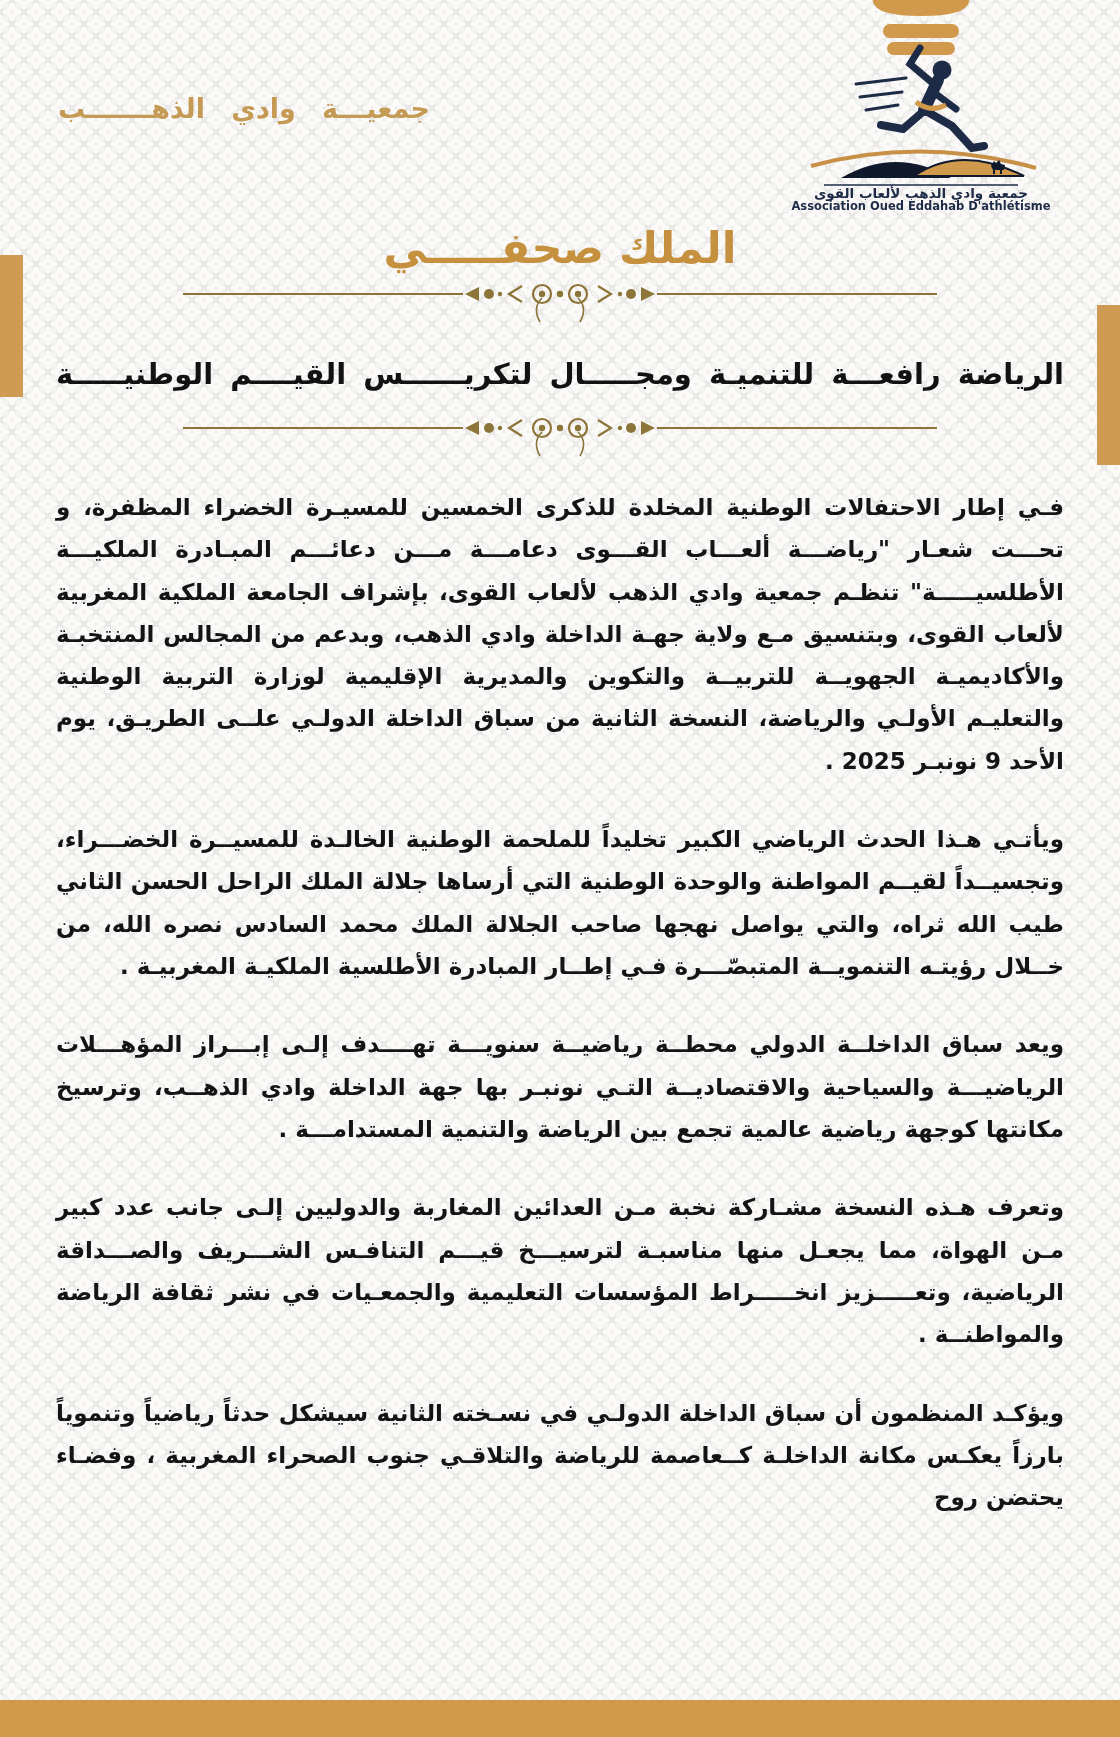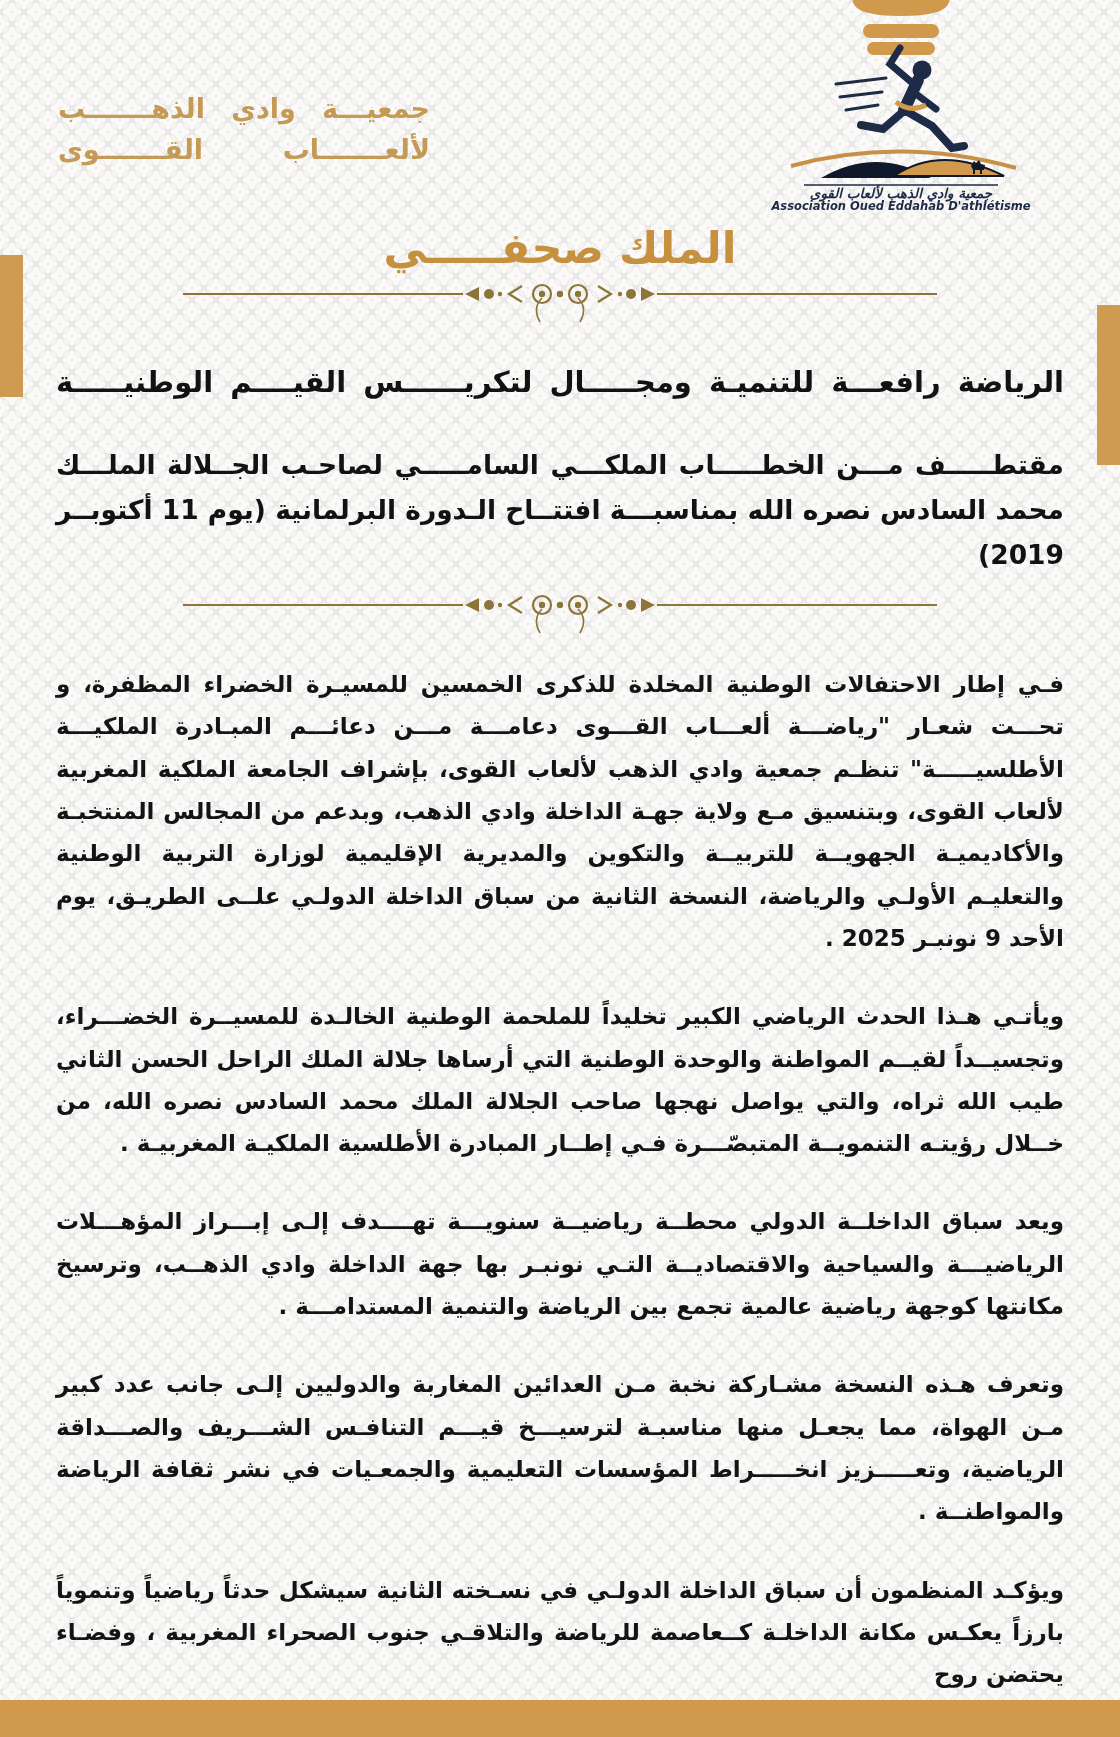--- a/index.html
+++ b/index.html
@@ -26,53 +26,52 @@
   .bar-left{left:0;top:255px;width:23px;height:142px;}
   .bar-right{right:0;top:305px;width:23px;height:160px;}
   .bar-bottom{left:0;bottom:0;width:100%;height:37px;background:#D0994C;}
 
   .header{position:relative;height:214px;}
   .org-name{
     position:absolute;left:58px;top:88px;width:372px;
     color:#C49A55;font-weight:bold;font-size:27px;line-height:41px;
   }
   .org-name .line{text-align:justify;text-align-last:justify;}
-  .logo{position:absolute;right:84px;top:0;width:270px;height:212px;font-style:italic;}
+  .logo{position:absolute;right:64px;top:0;width:270px;height:212px;}
   .logo svg{display:block;width:270px;height:212px;overflow:hidden;}
 
   .content{padding:0 56px;}
   .press-title{
     text-align:center;color:#C6913F;font-weight:bold;
     font-size:43px;line-height:52px;margin:8px 0 2px;
   }
   .divider{display:block;margin:6px auto 0;width:770px;height:46px;}
   .divider.second{margin-top:14px;}
 
-  .headline{margin-top:32px;font-weight:bold;font-size:29px;line-height:1.72;color:#121212;}
+  .headline{margin-top:24px;font-weight:bold;font-size:29px;line-height:1.72;color:#121212;}
   .headline .l1{text-align:justify;text-align-last:justify;}
   .headline .l2{text-align:right;}
   .subheadline{margin-top:34px;font-weight:bold;font-size:26.5px;line-height:1.7;color:#121212;}
   .subheadline .l1,.subheadline .l2{text-align:justify;text-align-last:justify;}
 
   .body-text{margin-top:26px;font-weight:bold;font-size:23px;line-height:1.84;}
   .body-text p{margin:16px 0 36px;text-align:justify;}
 </style>
 </head>
 <body>
 
 <div class="page">
 
   <div class="accent bar-left"></div>
   <div class="accent bar-right"></div>
   <div class="accent bar-bottom"></div>
 
   <div class="header">
     <div class="org-name">
       <div class="line">جمعيـــة وادي الذهـــــــب</div>
-      <div class="line">لألعـــــــاب القـــــــوى</div>
     </div>
 
     <div class="logo">
       <svg viewBox="0 0 270 212">
         <g fill="#D1994C">
           <path d="M80,-30 L190,-30 L183,2 Q180,16 135,16 Q90,16 87,2 Z"></path>
           <rect x="97" y="24" width="76" height="14" rx="7"></rect>
           <rect x="101" y="42" width="68" height="13" rx="6.5"></rect>
         </g>
         <g stroke="#1D2B47" fill="none" stroke-linecap="round">
@@ -125,24 +124,20 @@
         <circle cx="445" cy="14" r="2.2"></circle>
         <circle cx="456" cy="14" r="5"></circle>
         <polygon points="466,7 466,21 480,14"></polygon>
       </g>
     </svg>
 
     <div class="headline">
       <div class="l1">الرياضة رافعـــة للتنميـة ومجـــــال لتكريــــــس القيــــم الوطنيـــــة</div>
     </div>
 
-    <div class="subheadline">
-      <div class="l1">مقتطـــــف مـــن الخطـــــاب الملكـــي السامـــــي لصاحـب الجــلالة الملـــك</div>
-      <div class="l2">محمد السادس نصره الله بمناسبـــة افتتــاح الـدورة البرلمانية  (يوم 11 أكتوبــر 2019)</div>
-    </div>
 
     <svg class="divider second" viewBox="0 0 770 46">
       <g stroke="#8D7539" fill="none" stroke-width="2.2">
         <line x1="8" y1="14" x2="288" y2="14"></line>
         <line x1="482" y1="14" x2="762" y2="14"></line>
         <path d="M347,6 L334,14 L347,22"></path>
         <path d="M423,6 L436,14 L423,22"></path>
         <circle cx="367" cy="14" r="9"></circle>
         <circle cx="403" cy="14" r="9"></circle>
         <path d="M367,18 q-10,10 -2,24" stroke-width="1.6"></path>

